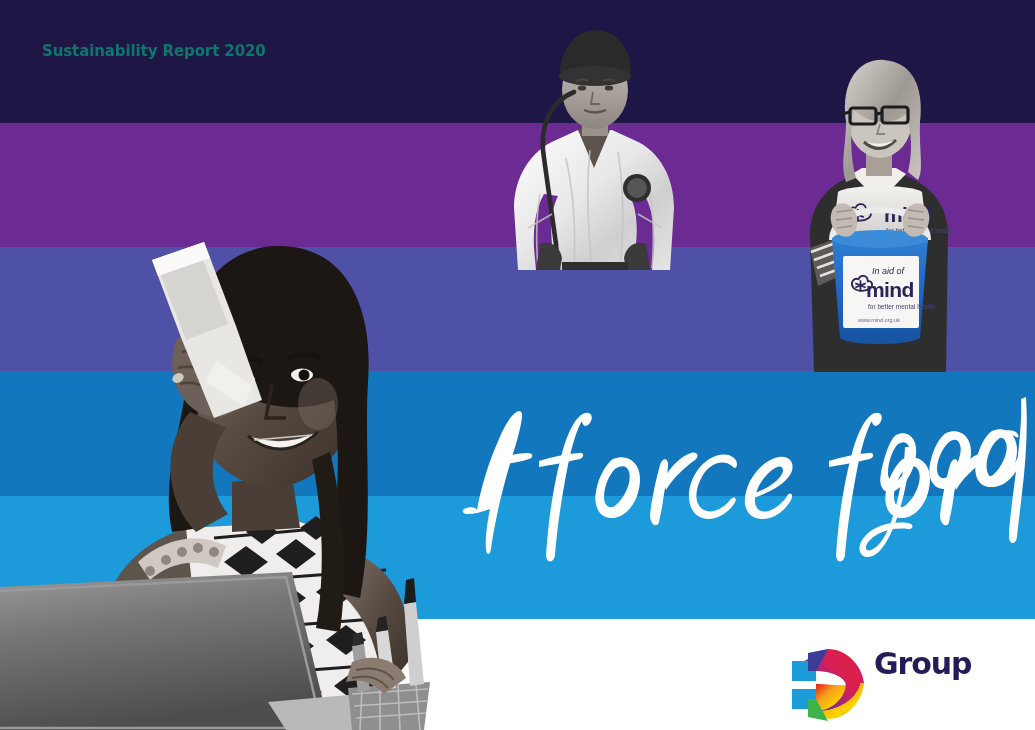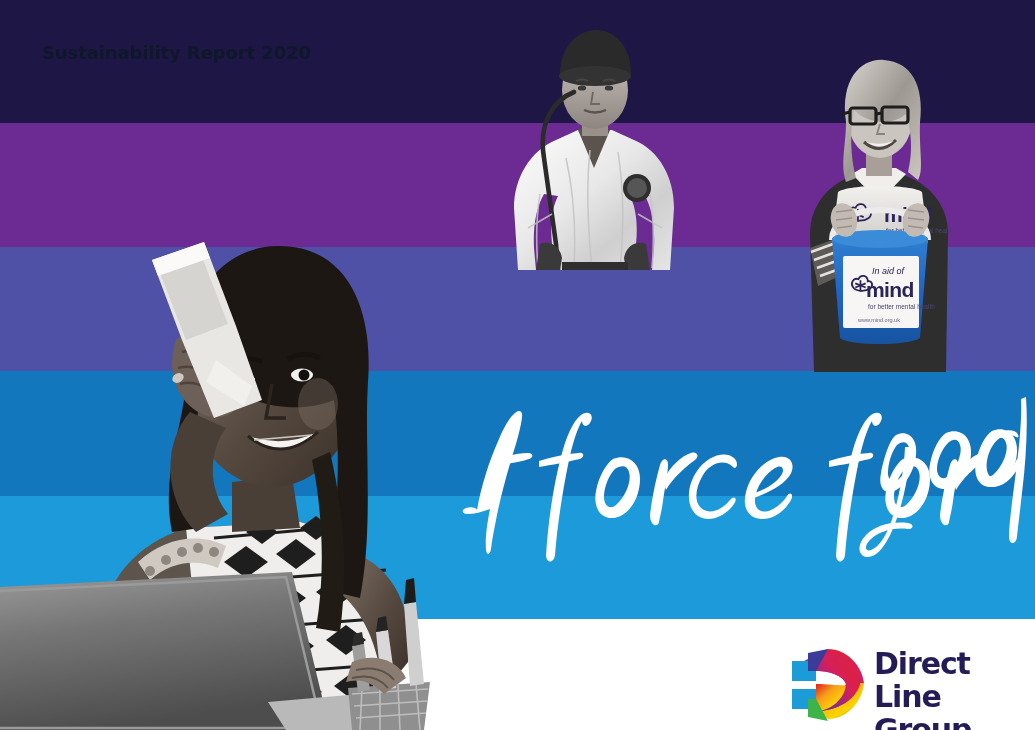--- a/index.html
+++ b/index.html
@@ -17,21 +17,21 @@
   #band-navy      {top:0px;   height:123px;}
   #band-purple    {top:123px; height:124px;}
   #band-indigo    {top:247px; height:124px;}
   #band-blue      {top:371px; height:125px;}
   #band-lightblue {top:496px; height:123px;}
   #band-white     {top:619px; height:111px;}
 
   
   #title{
     position:absolute;left:42px;top:42px;
-    font-size:18px;font-weight:bold;color:#0f172a;
+    font-size:15px;font-weight:bold;color:#0f766e;
     letter-spacing:-0.1px;
     font-family:"DejaVu Sans","Liberation Sans",sans-serif;
   }
 
   
   .photo{position:absolute;overflow:hidden;}
   .photo svg{display:block;}
 
   #photo-beekeeper{left:478px;top:18px;width:216px;height:252px;}
   #photo-charity  {left:788px;top:52px;width:182px;height:320px;}
@@ -498,18 +498,17 @@
       <path d="M30 40 C48 40 57 44 58 40 C56 55 42 66 28 66 L28 40 Z" fill="url(#arcBot)"></path>
 
       <rect x="4" y="16" width="24" height="20" fill="#1B9BD8"></rect>
       <rect x="4" y="44" width="24" height="20" fill="#1B9BD8"></rect>
 
       <path d="M20 8 L40 4 L28 26 L20 26 Z" fill="#3B3C99"></path>
 
       <path d="M20 72 L40 76 L28 54 L20 54 Z" fill="#3CB44A"></path>
     </svg>
     <div class="wordmark">
-      <div>Direct Line</div>
       <div>Group</div>
     </div>
   </div>
 
 </div>
 
 </body></html>

